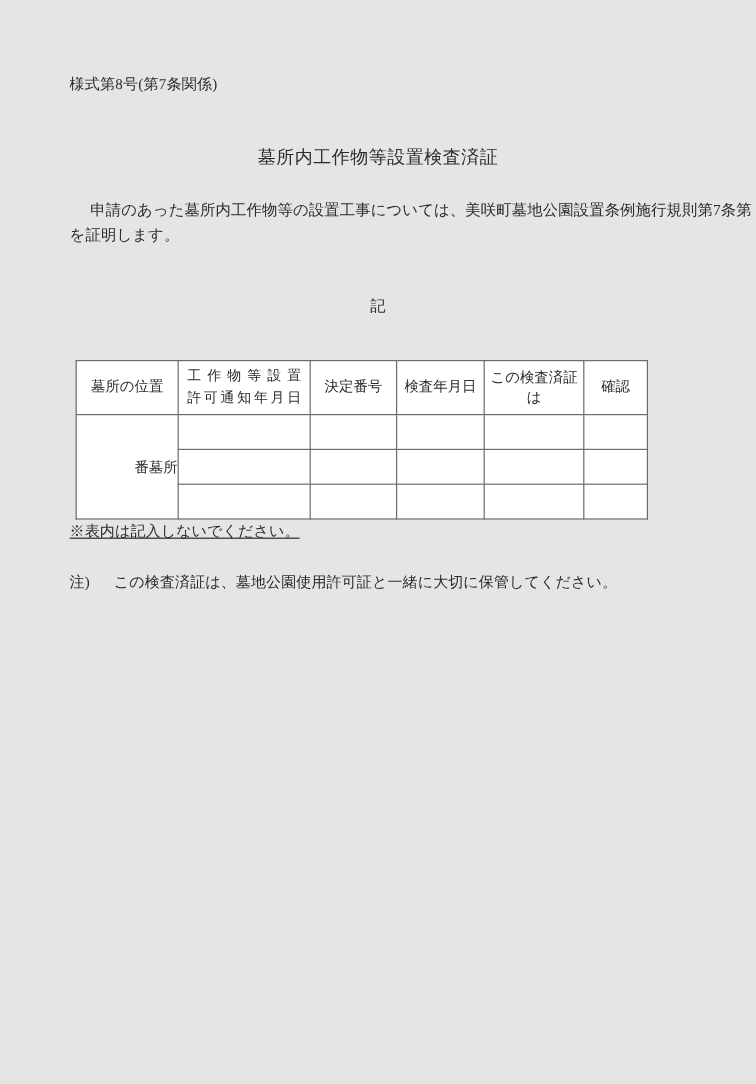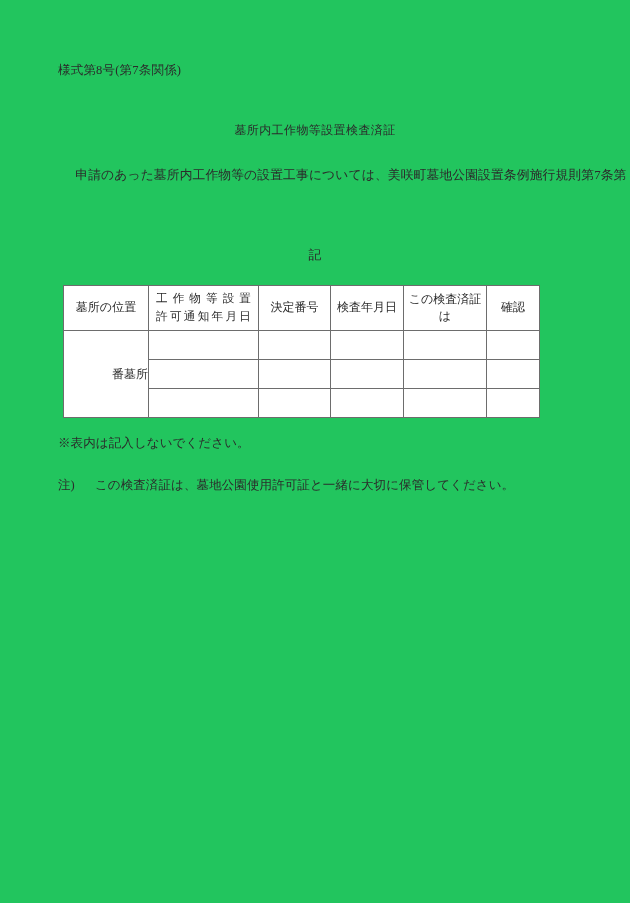--- a/index.html
+++ b/index.html
@@ -14,42 +14,42 @@
     position: relative;
     overflow: hidden;
     font-family: "Liberation Serif", "DejaVu Serif", serif;
     color: #2b2b2b;
     -webkit-font-smoothing: antialiased;
   }
 
   .page {
     position: absolute;
     inset: 0;
-    background: #22c55e;
+    background: #e5e5e5;
   }
 
   
   .form-number {
     position: absolute;
     left: 58px;
     top: 62px;
     font-size: 12.5px;
     line-height: 1.3;
     letter-spacing: 0.2px;
     white-space: nowrap;
   }
 
   
   .doc-title {
     position: absolute;
     left: 0;
     right: 0;
     top: 122px;
     text-align: center;
-    font-size: 12px;
+    font-size: 15px;
     letter-spacing: 0.4px;
   }
 
   
   .body-paragraph {
     position: absolute;
     left: 58px;
     top: 165px;
     width: 519px;
     font-size: 12.8px;
@@ -72,21 +72,21 @@
     right: 0;
     top: 247px;
     text-align: center;
     font-size: 12.8px;
   }
 
   
   .record-table {
     position: absolute;
     left: 63px;
-    top: 285px;
+    top: 300px;
     width: 476px;
     border-collapse: collapse;
     table-layout: fixed;
     font-size: 12px;
   }
   .record-table th,
   .record-table td {
     border: 1px solid #6d6d6d;
     padding: 0;
     vertical-align: middle;
@@ -133,35 +133,36 @@
 
   
   .note {
     position: absolute;
     left: 58px;
     font-size: 12.5px;
     line-height: 1.45;
     letter-spacing: 0.1px;
     white-space: nowrap;
   }
-  .note-asterisk { top: 434px; }
+  .note-asterisk { top: 434px; text-decoration: underline; }
   .note-caution  { top: 476px; text-align: center; }
   .note-caution .note-label { margin-right: 1.6em; }
 </style>
 </head>
 <body>
 
 <div class="page">
 
   <div class="form-number">様式第8号(第7条関係)</div>
 
   <div class="doc-title">墓所内工作物等設置検査済証</div>
 
   <div class="body-paragraph">
     <span class="line indent">申請のあった墓所内工作物等の設置工事については、美咲町墓地公園設置条例施行規則第7条第</span>
+    <span class="line">を証明します。</span>
   </div>
 
   <div class="ki-mark">記</div>
 
   <table class="record-table">
     <colgroup>
       <col class="col-loc">
       <col class="col-permit">
       <col class="col-decid">
       <col class="col-date">

